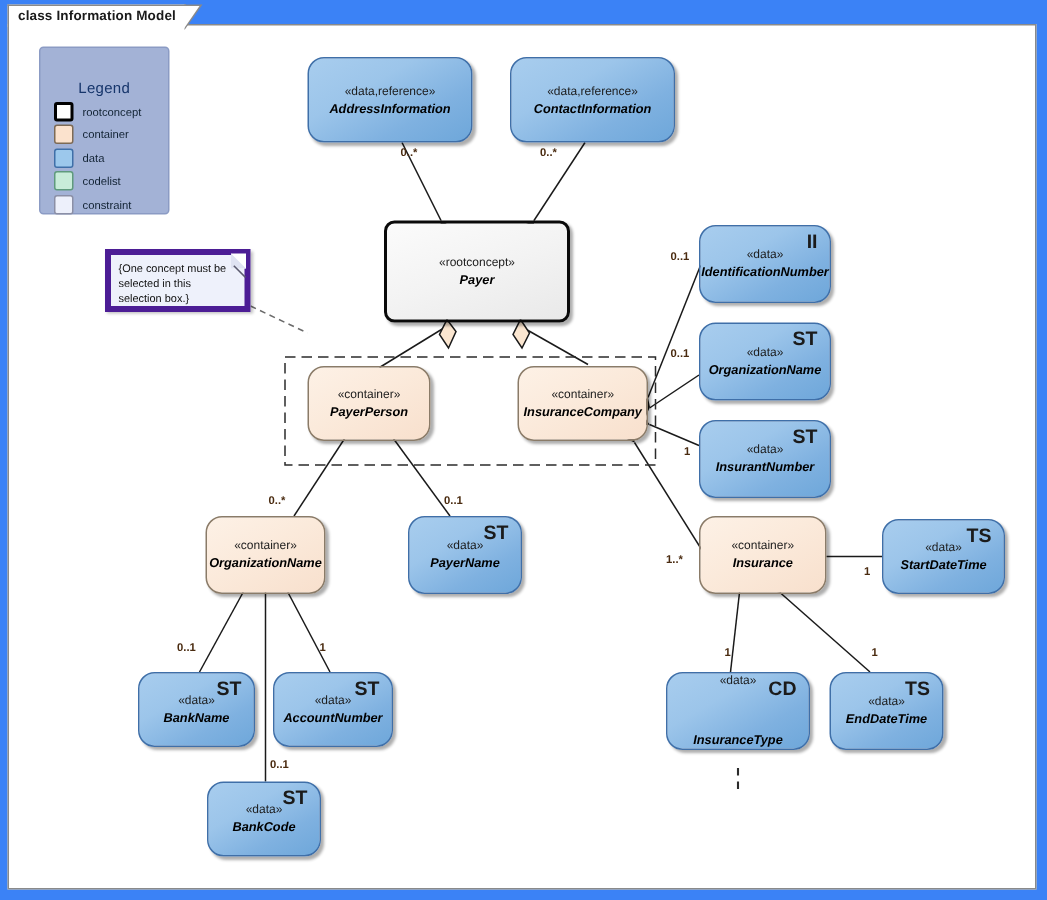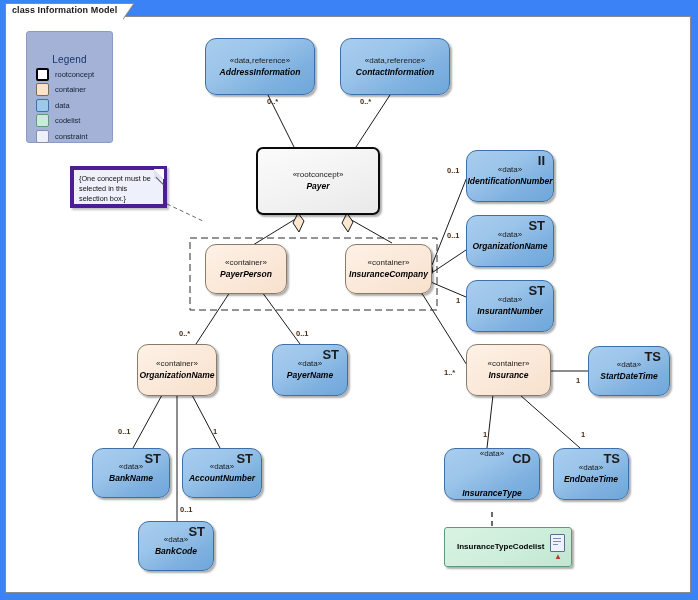--- a/index.html
+++ b/index.html
@@ -236,29 +236,20 @@
     <span class="stereo">«data»</span>
     <span class="nm">InsuranceType</span>
   </div>
 
   <div class="node data-node" style="left:553px;top:448px;width:76px;height:52px;">
     <span class="typetag">TS</span>
     <span class="stereo">«data»</span>
     <span class="nm">EndDateTime</span>
   </div>
 
-  <div class="node codelist-node" style="left:444px;top:527px;width:128px;height:40px;">
-    <span class="cl-label">InsuranceTypeCodelist</span>
-    <span class="cl-ico">
-      <i style="top:3px"></i>
-        <i style="top:6px"></i>
-        <i style="top:9px;width:5px"></i>
-    </span>
-    <span class="cl-red">▲</span>
-  </div>
 
   <span class="mult" style="left:267px;top:97px;">0..*</span>
   <span class="mult" style="left:360px;top:97px;">0..*</span>
   <span class="mult" style="left:447px;top:166px;">0..1</span>
   <span class="mult" style="left:447px;top:231px;">0..1</span>
   <span class="mult" style="left:456px;top:296px;">1</span>
   <span class="mult" style="left:179px;top:329px;">0..*</span>
   <span class="mult" style="left:296px;top:329px;">0..1</span>
   <span class="mult" style="left:444px;top:368px;">1..*</span>
   <span class="mult" style="left:576px;top:376px;">1</span>

